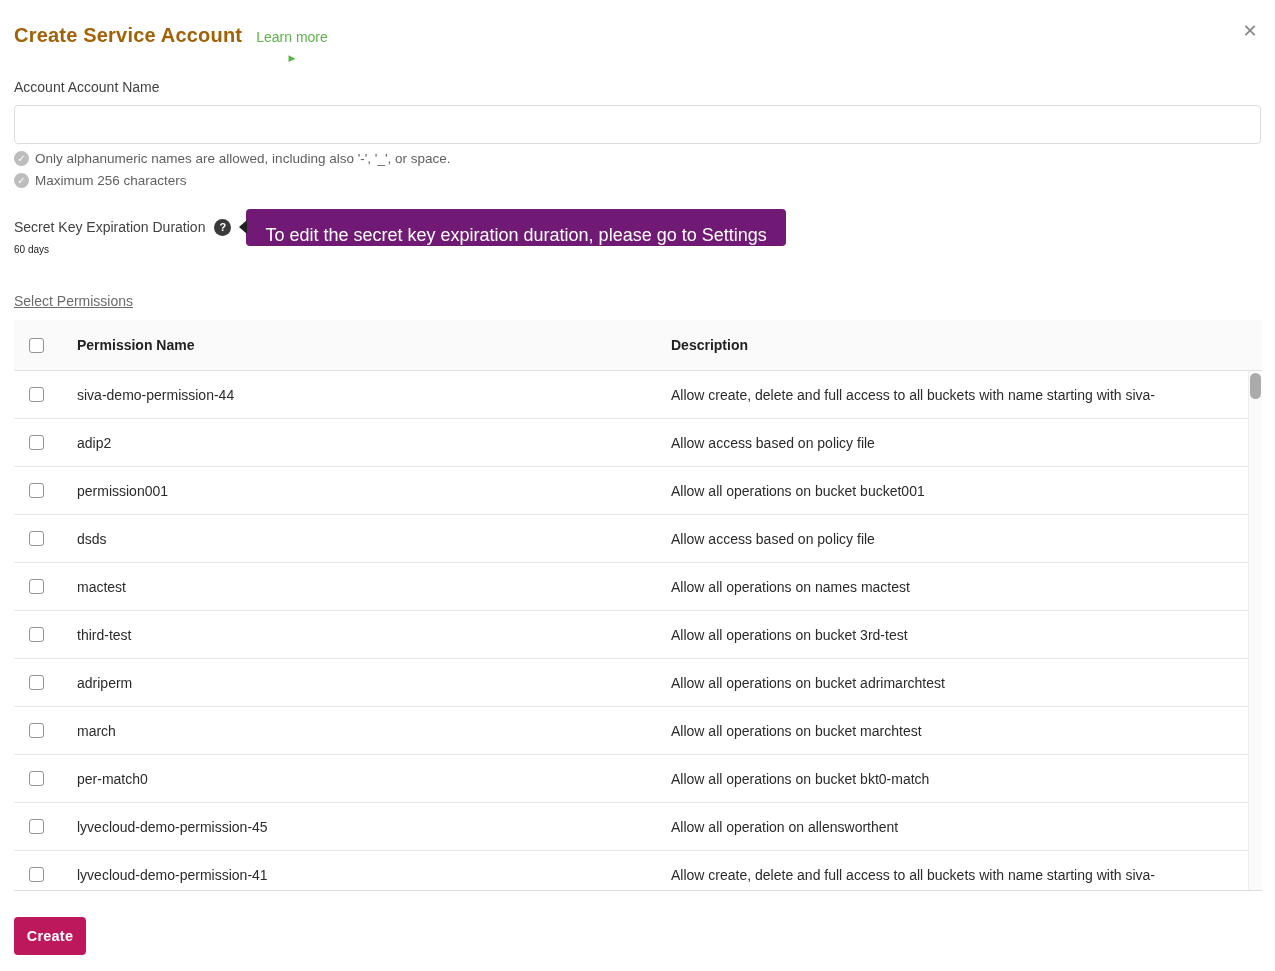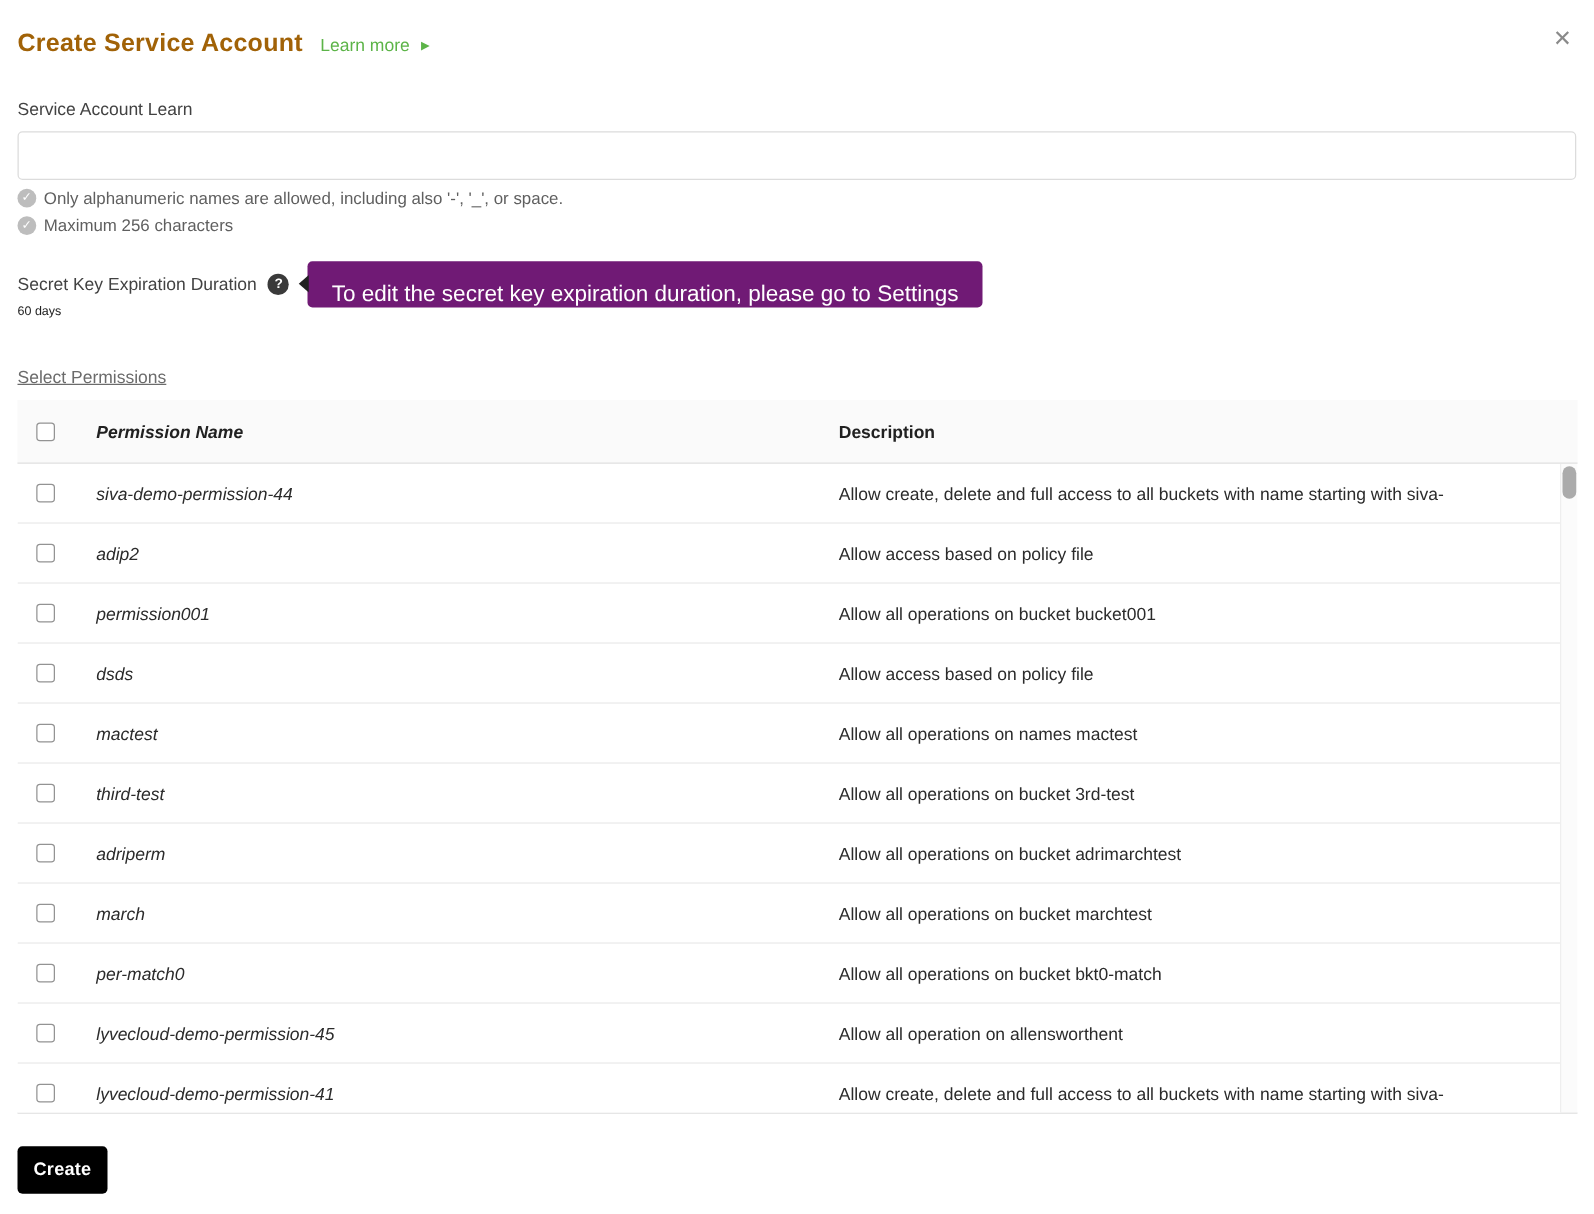--- a/index.html
+++ b/index.html
@@ -10,21 +10,21 @@
     width: 1275px; height: 971px;
     position: relative;
     overflow: hidden;
   }
   .page { position: absolute; inset: 0; background: #fff; }
 
   
   .title-row { position: absolute; left: 14px; top: 24px; display: flex; align-items: baseline; }
   .page-title { font-size: 20px; font-weight: bold; color: #a16207; letter-spacing: .2px; }
   .learn-more { margin-left: 14px; display: inline-flex; align-items: center; gap: 9px;
-    color: #5cb448; font-size: 14px; text-decoration: none; cursor: pointer; }
+    color: #5cb448; font-size: 14px; text-decoration: none; cursor: pointer; flex-direction: column; }
   .learn-more .arrow { font-size: 9px; line-height: 1; color: #5cb448; }
   .close-btn { position: absolute; right: 14px; top: 20px; width: 22px; height: 22px;
     background: none; border: none; color: #8a8a8a; font-size: 18px; line-height: 20px;
     cursor: pointer; text-align: center; }
 
   
   .field-label { position: absolute; left: 14px; top: 79px; font-size: 14px; color: #424242; }
   .name-input { position: absolute; left: 14px; top: 105px; width: 1247px; height: 39px;
     border: 1px solid #dcdcdc; border-radius: 4px; font-size: 14px; padding: 0 12px;
     color: #212121; outline: none; background: #fff; }
@@ -48,58 +48,58 @@
     border-right: 8px solid #212121; }
   .exp-value { position: absolute; left: 14px; top: 244px; font-size: 10px; color: #212121; }
 
   
   .section-label { position: absolute; left: 14px; top: 293px; font-size: 14px; color: #6b6b6b; text-decoration: underline; }
   .perm-table { position: absolute; left: 14px; top: 320px; width: 1248px; height: 571px;
     border-bottom: 1px solid #dedede; }
   .thead { height: 51px; background: #fafafa; border-bottom: 1px solid #e0e0e0;
     display: flex; align-items: center; position: relative; }
   .col-check { width: 63px; flex: none; display: flex; align-items: center; padding-left: 15px; }
-  .col-name { flex: none; width: 594px; font-size: 14px; font-style: italic; }
+  .col-name { flex: none; width: 594px; font-size: 14px; }
   .col-desc { flex: 1; font-size: 14px; padding-right: 20px; }
   .thead .col-name, .thead .col-desc { font-weight: bold; color: #212121; }
   .tbody { position: relative; height: 519px; overflow: hidden; }
   .rows-clip { position: absolute; left: 0; top: 0; right: 14px; bottom: 0; overflow: hidden; }
   .perm-row { height: 48px; display: flex; align-items: center; border-bottom: 1px solid #e6e6e6;
     background: #fff; }
   .perm-row .col-name { color: #2b2b2b; }
   .perm-row .col-desc { color: #2b2b2b; }
   .checkbox { width: 15px; height: 15px; border: 1.5px solid #939393; border-radius: 3px;
     background: #fff; cursor: pointer; flex: none; }
   .scrollbar-track { position: absolute; top: 0; right: 0; width: 14px; height: 100%;
     background: #fbfbfb; border-left: 1px solid #eeeeee; }
   .scrollbar-thumb { position: absolute; top: 2px; left: 1px; width: 11px; height: 26px;
     background: #ababab; border-radius: 6px; cursor: pointer; }
 
   
   .create-btn { position: absolute; left: 14px; top: 917px; width: 72px; height: 38px;
-    background: #000000; border: none; border-radius: 4px; color: #ffffff; font-size: 14.5px;
+    background: #be185d; border: none; border-radius: 4px; color: #ffffff; font-size: 14.5px;
     font-weight: bold; font-family: inherit; letter-spacing: .2px; cursor: default; }
 </style>
 </head>
 <body>
 
 <div class="page">
 
   <div class="title-row">
     <h1 class="page-title">Create Service Account</h1>
     <a class="learn-more">
       <span>Learn more</span>
       <span class="arrow">▶</span>
     </a>
   </div>
   <button class="close-btn">
     <span>✕</span>
   </button>
 
-  <label class="field-label">Service Account Learn</label>
+  <label class="field-label">Account Account Name</label>
   <input class="name-input" type="text" value="" style="">
 
   <div class="hint hint-1">
     <span class="check-circle">✓</span>
     <span>Only alphanumeric names are allowed, including also '-', '_', or space.</span>
   </div>
   <div class="hint hint-2">
     <span class="check-circle">✓</span>
     <span>Maximum 256 characters</span>
   </div>

